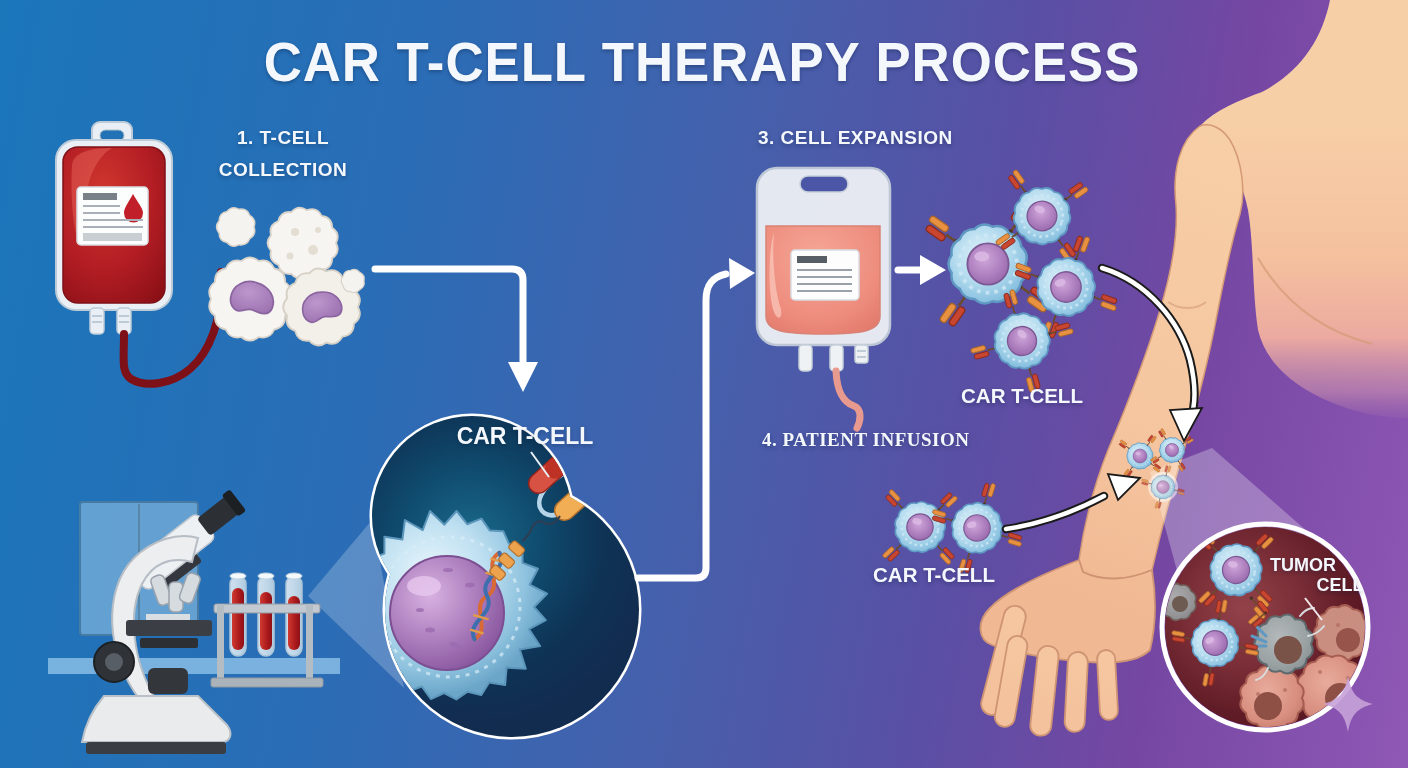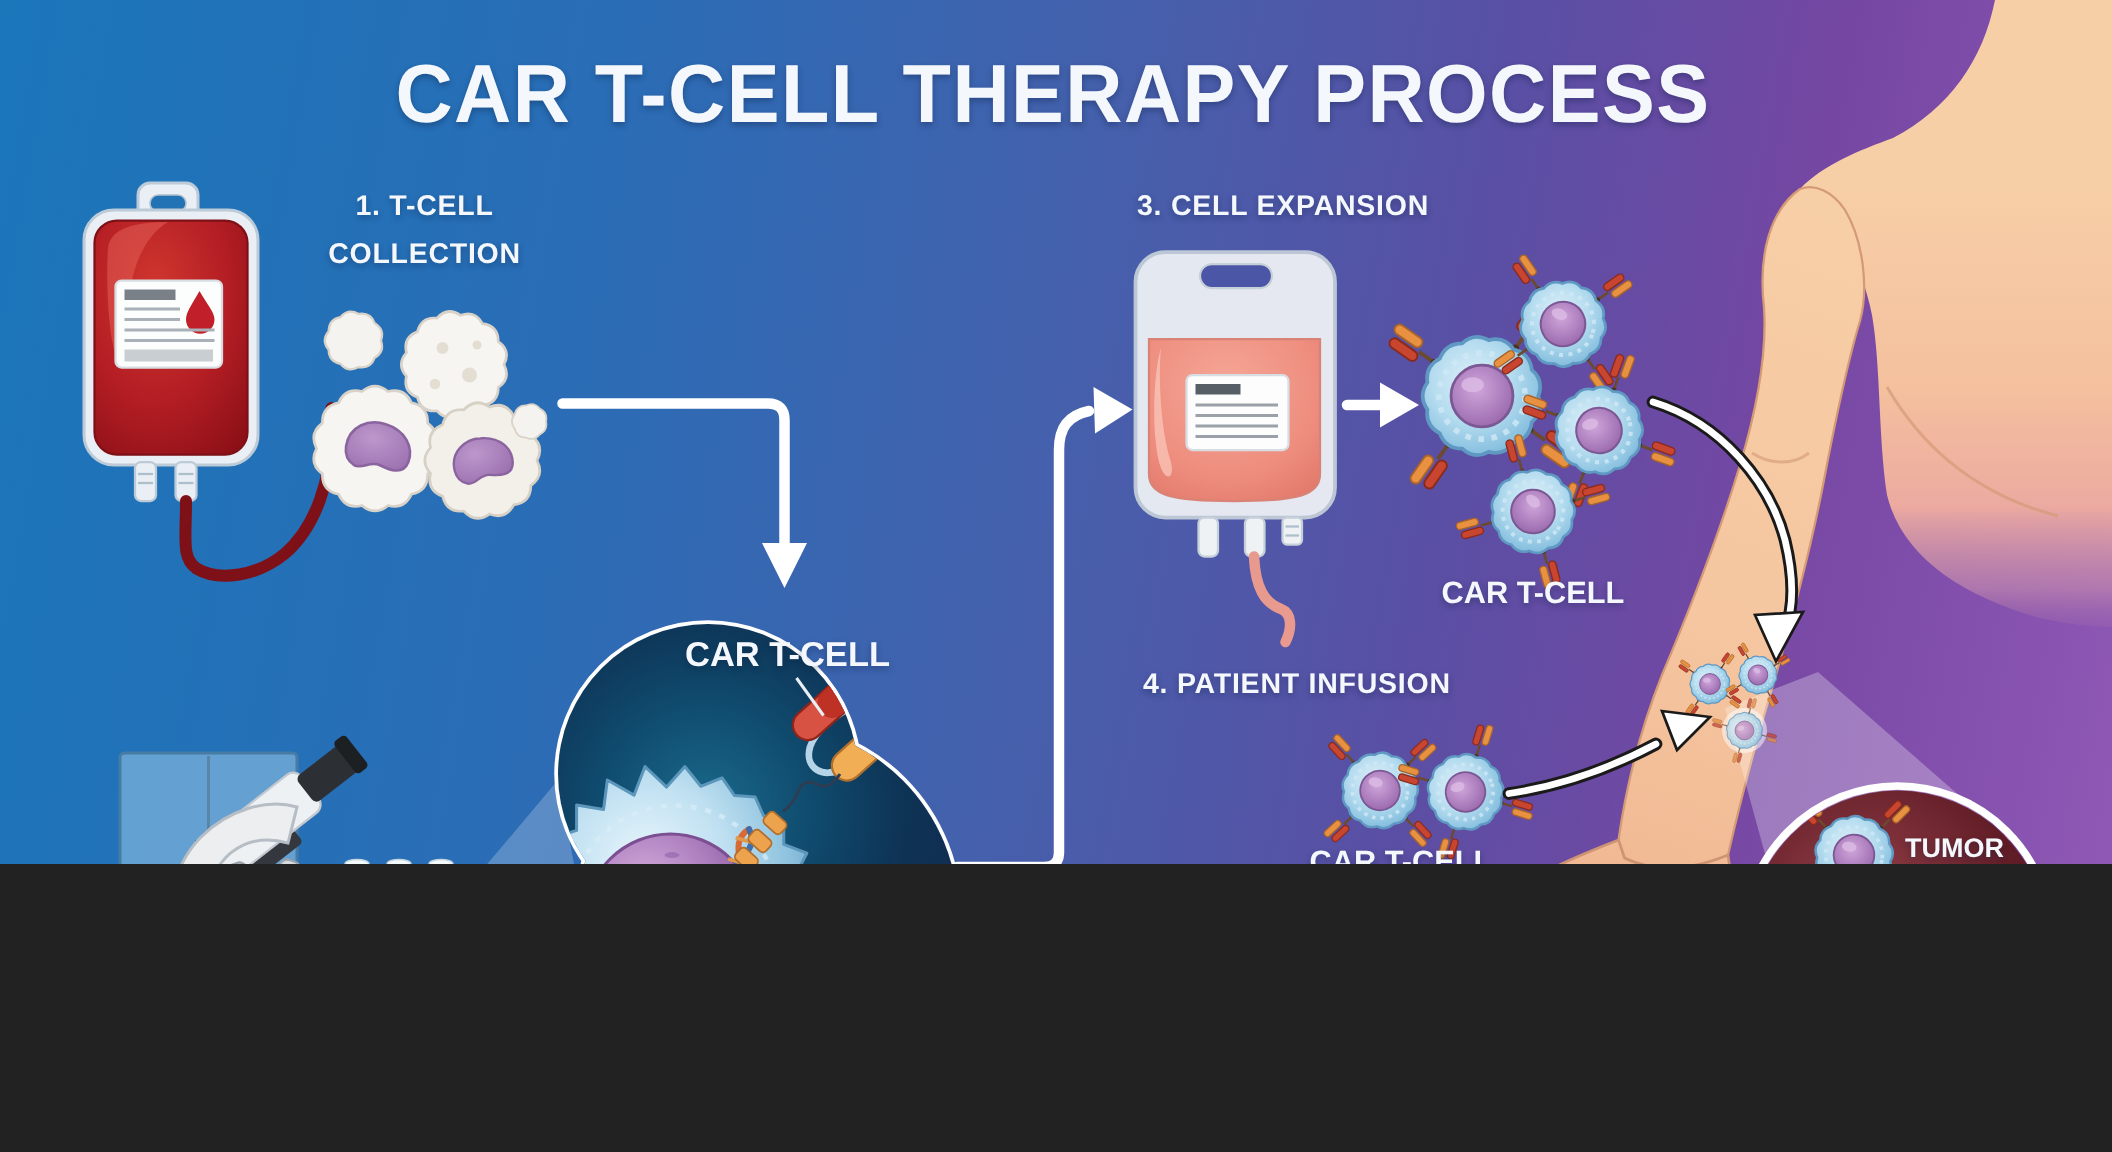--- a/index.html
+++ b/index.html
@@ -1,17 +1,17 @@
 <!DOCTYPE html>
 <html><head>
 <meta charset="utf-8">
 <style>
   html,body{margin:0;padding:0;background:#222;}
   #canvas{
-    position:relative;width:1408px;height:576px;overflow:hidden;
+    position:relative;width:1408px;height:768px;overflow:hidden;
     background:linear-gradient(100deg,#1b76ba 0%,#2a6db6 28%,#4560ac 50%,#5a4fa4 68%,#7547a3 82%,#8f58b5 100%);
     font-family:"Liberation Sans","DejaVu Sans",sans-serif;
   }
   svg{position:absolute;left:0;top:0;}
   .lbl{position:absolute;font-weight:bold;color:#f4f8fc;white-space:nowrap;
        text-shadow:0 2px 4px rgba(10,25,60,.35);}
   .title{font-size:55px;letter-spacing:1px;transform:translateX(-50%) scaleX(.96);}
   .step{font-size:19px;letter-spacing:.5px;}
   .centered{transform:translateX(-50%);text-align:center;}
   .cell-tag{font-size:20.5px;}
@@ -400,21 +400,21 @@
 </svg>
 
 <div class="lbl title" style="left:702px;top:30px;">CAR T-CELL THERAPY PROCESS</div>
 
 <div class="lbl step centered" style="left:283px;top:127px;">1. T-CELL</div>
 <div class="lbl step centered" style="left:283px;top:159px;">COLLECTION</div>
 
 
 <div class="lbl step" style="left:758px;top:127px;">3. CELL EXPANSION</div>
 
-<div class="lbl step" style="left:762px;top:446px;">4. PATIENT INFUSION</div>
+<div class="lbl step" style="left:762px;top:429px;font-family:Liberation Serif, serif;">4. PATIENT INFUSION</div>
 
 <div class="lbl circle-tag centered" style="left:525px;top:423px;">CAR T-CELL</div>
 
 <div class="lbl cell-tag centered" style="left:1022px;top:384px;">CAR T-CELL</div>
 
 <div class="lbl cell-tag centered" style="left:934px;top:563px;">CAR T-CELL</div>
 
 <div class="lbl tumor-tag centered" style="left:1303px;top:555px;">TUMOR</div>
 <div class="lbl tumor-tag centered" style="left:1340px;top:575px;">CELL</div>
 

